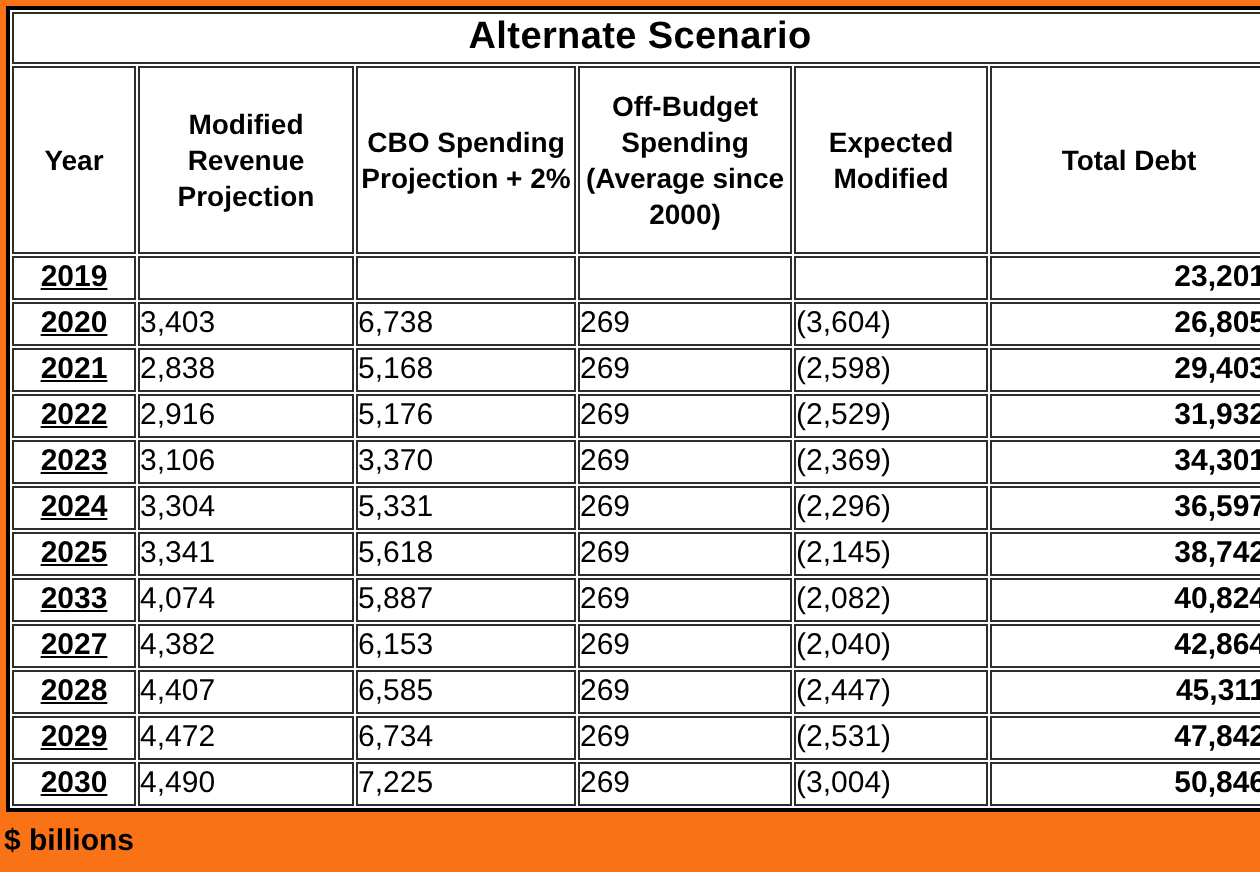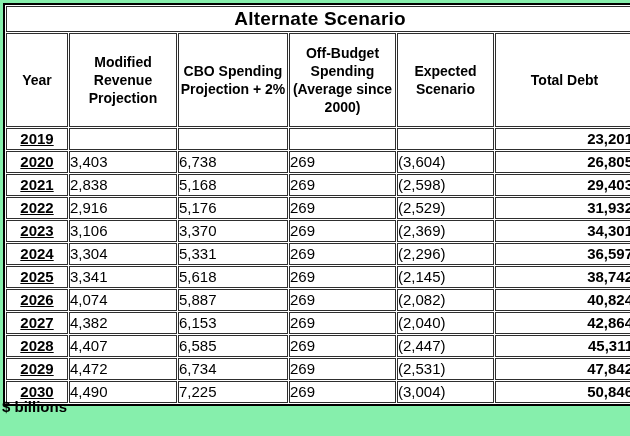--- a/index.html
+++ b/index.html
@@ -4,21 +4,21 @@
 <style>
   html, body {
     margin: 0;
     padding: 0;
     background: #ffffff;
   }
   .canvas {
     position: relative;
     width: 630px;
     height: 436px;
-    background: #86efac;
+    background: #f97316;
     font-family: "Liberation Sans", sans-serif;
     color: #000000;
     overflow: hidden;
   }
   table.scenario {
     position: absolute;
     left: 3px;
     top: 3px;
     width: 623px;
     table-layout: fixed;
@@ -67,21 +67,21 @@
     font-weight: normal;
   }
   td.total-cell {
     text-align: right;
     padding-right: 7px;
     font-weight: bold;
   }
   .footnote {
     position: absolute;
     left: 2px;
-    top: 398px;
+    top: 412px;
     font-size: 15px;
     font-weight: bold;
   }
 </style>
 </head>
 <body>
 
 <div class="canvas">
 
   <table class="scenario">
@@ -95,21 +95,21 @@
     </colgroup>
     <tbody>
       <tr>
         <td class="title-cell" colspan="6">Alternate Scenario</td>
       </tr>
       <tr>
         <th class="col-header">Year</th>
         <th class="col-header">Modified Revenue Projection</th>
         <th class="col-header">CBO Spending Projection + 2%</th>
         <th class="col-header">Off-Budget Spending (Average since 2000)</th>
-        <th class="col-header">Expected Scenario</th>
+        <th class="col-header">Expected Modified</th>
         <th class="col-header">Total Debt</th>
       </tr>
 
       <tr class="data-row">
         <td class="year-cell">2019</td>
         <td class="num-cell"></td>
         <td class="num-cell"></td>
         <td class="num-cell"></td>
         <td class="num-cell"></td>
         <td class="total-cell">23,201</td>
@@ -156,21 +156,21 @@
       </tr>
       <tr class="data-row">
         <td class="year-cell">2025</td>
         <td class="num-cell">3,341</td>
         <td class="num-cell">5,618</td>
         <td class="num-cell">269</td>
         <td class="num-cell">(2,145)</td>
         <td class="total-cell">38,742</td>
       </tr>
       <tr class="data-row">
-        <td class="year-cell">2026</td>
+        <td class="year-cell">2033</td>
         <td class="num-cell">4,074</td>
         <td class="num-cell">5,887</td>
         <td class="num-cell">269</td>
         <td class="num-cell">(2,082)</td>
         <td class="total-cell">40,824</td>
       </tr>
       <tr class="data-row">
         <td class="year-cell">2027</td>
         <td class="num-cell">4,382</td>
         <td class="num-cell">6,153</td>

